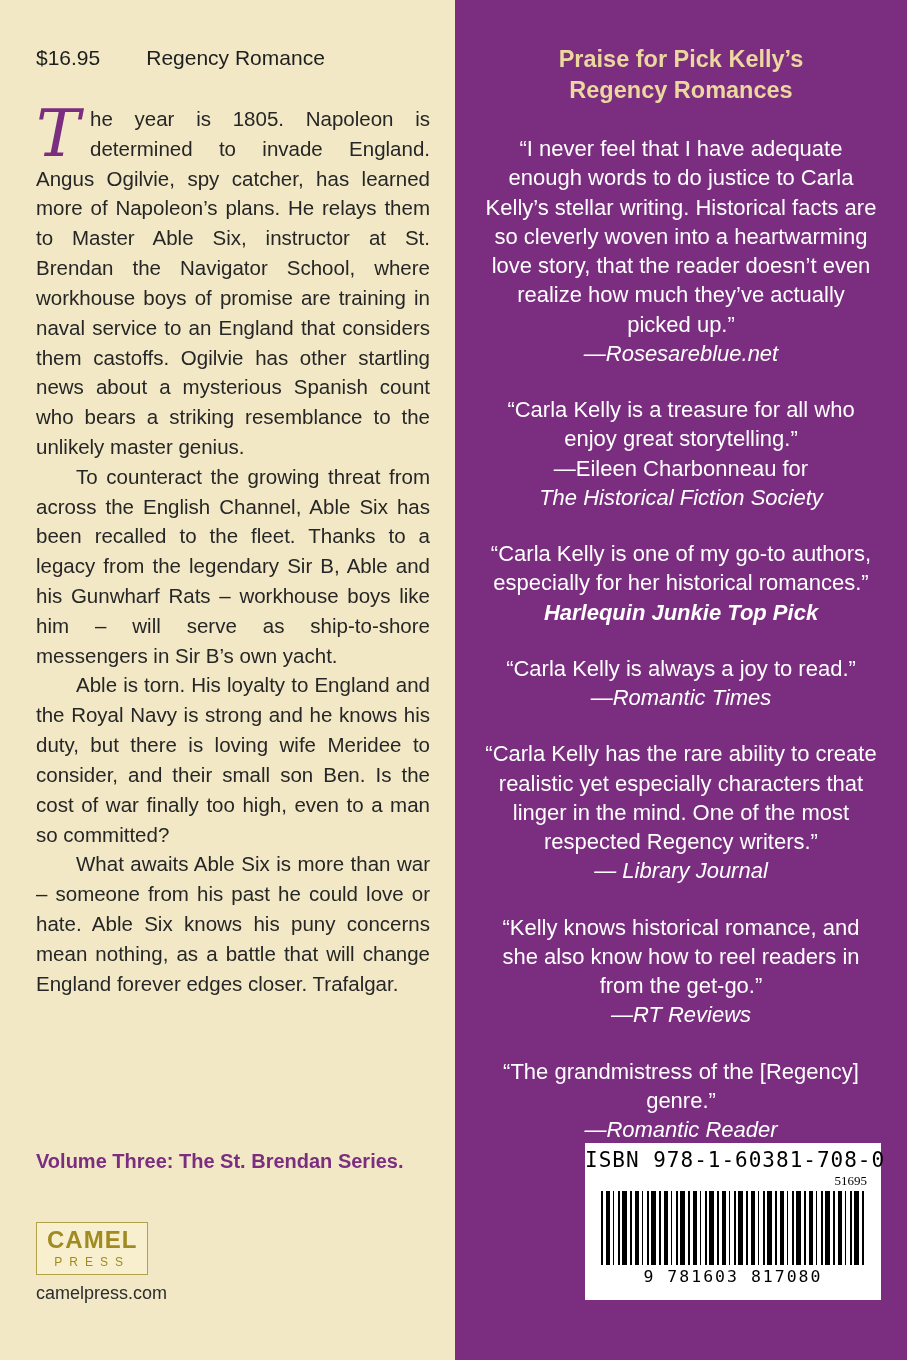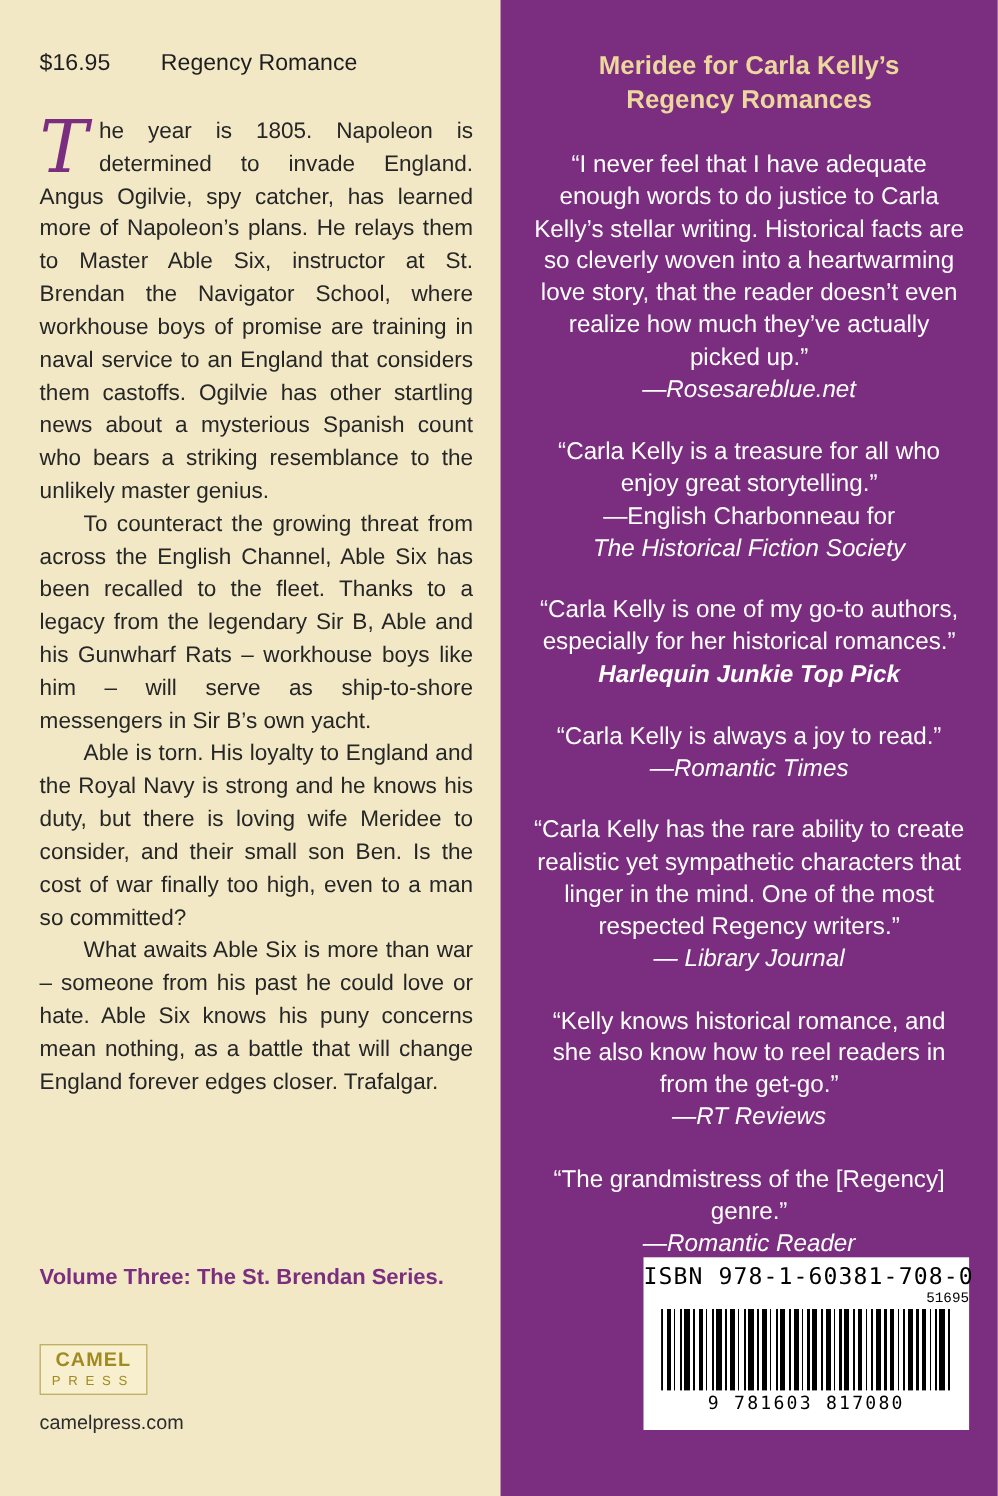--- a/index.html
+++ b/index.html
@@ -52,21 +52,21 @@
   .logo {
     position:absolute;
     left:36px; top:1222px;
     background:#f7efcd;
     border:1px solid #b1a24a;
     padding:3px 10px 5px;
     text-align:center;
   }
   .logo-camel {
     font-weight:bold;
-    font-size:18px;
+    font-size:24px;
     letter-spacing:1px;
     color:#a08b22;
   }
   .logo-press {
     font-size:12px;
     letter-spacing:7px;
     color:#a08b22;
     margin-top:1px;
   }
   .website {
@@ -112,23 +112,24 @@
     box-sizing:border-box;
     padding-top:5px;
   }
   .isbn-text {
     font-family:"DejaVu Sans Mono", monospace;
     font-size:21px;
     letter-spacing:1px;
     white-space:nowrap;
   }
   .price-code {
-    font-family:Liberation Mono, monospace;
+    font-family:Liberation Serif, serif;
     font-size:13px;
     text-align:right;
+    padding-right:14px;
     margin-top:1px;
   }
   .bars {
     height:74px;
     margin:2px 16px 0;
     background:
       repeating-linear-gradient(90deg,
         #000 0 2px,  #fff 2px 5px,
         #000 5px 9px, #fff 9px 12px,
         #000 12px 13px, #fff 13px 17px,
@@ -165,47 +166,47 @@
     <div class="logo-camel">CAMEL</div>
     <div class="logo-press">PRESS</div>
   </div>
 
   <div class="website">camelpress.com</div>
 </div>
 
 <div class="right-panel">
 
   <div class="praise-heading">
-    <span>Meridee for Carla Kelly’s</span><br>
+    <span>Praise for Pick Kelly’s</span><br>
     <span>Regency Romances</span>
   </div>
 
   <div class="quote">
     <p>“I never feel that I have adequate enough words to do justice to Carla Kelly’s stellar writing.  Historical facts are so cleverly woven into a heartwarming love story, that the reader doesn’t even realize how much they’ve actually picked up.”</p>
     <p class="q-attr">—Rosesareblue.net</p>
   </div>
 
   <div class="quote">
     <p>“Carla Kelly is a treasure for all who enjoy great storytelling.”</p>
-    <p class="q-attr roman">—English Charbonneau for</p>
+    <p class="q-attr roman">—Eileen Charbonneau for</p>
     <p class="q-attr">The Historical Fiction Society</p>
   </div>
 
   <div class="quote">
     <p>“Carla Kelly is one of my go-to authors, especially for her historical romances.”</p>
     <p class="q-attr bold">Harlequin Junkie Top Pick</p>
   </div>
 
   <div class="quote">
     <p>“Carla Kelly is always a joy to read.”</p>
     <p class="q-attr">—Romantic Times</p>
   </div>
 
   <div class="quote">
-    <p>“Carla Kelly has the rare ability to create realistic yet sympathetic characters that linger in the mind. One of the most respected Regency writers.”</p>
+    <p>“Carla Kelly has the rare ability to create realistic yet especially characters that linger in the mind. One of the most respected Regency writers.”</p>
     <p class="q-attr">— Library Journal</p>
   </div>
 
   <div class="quote">
     <p>“Kelly knows historical romance, and she also know how to reel readers in from the get-go.”</p>
     <p class="q-attr">—RT Reviews</p>
   </div>
 
   <div class="quote">
     <p>“The grandmistress of the [Regency] genre.”</p>

